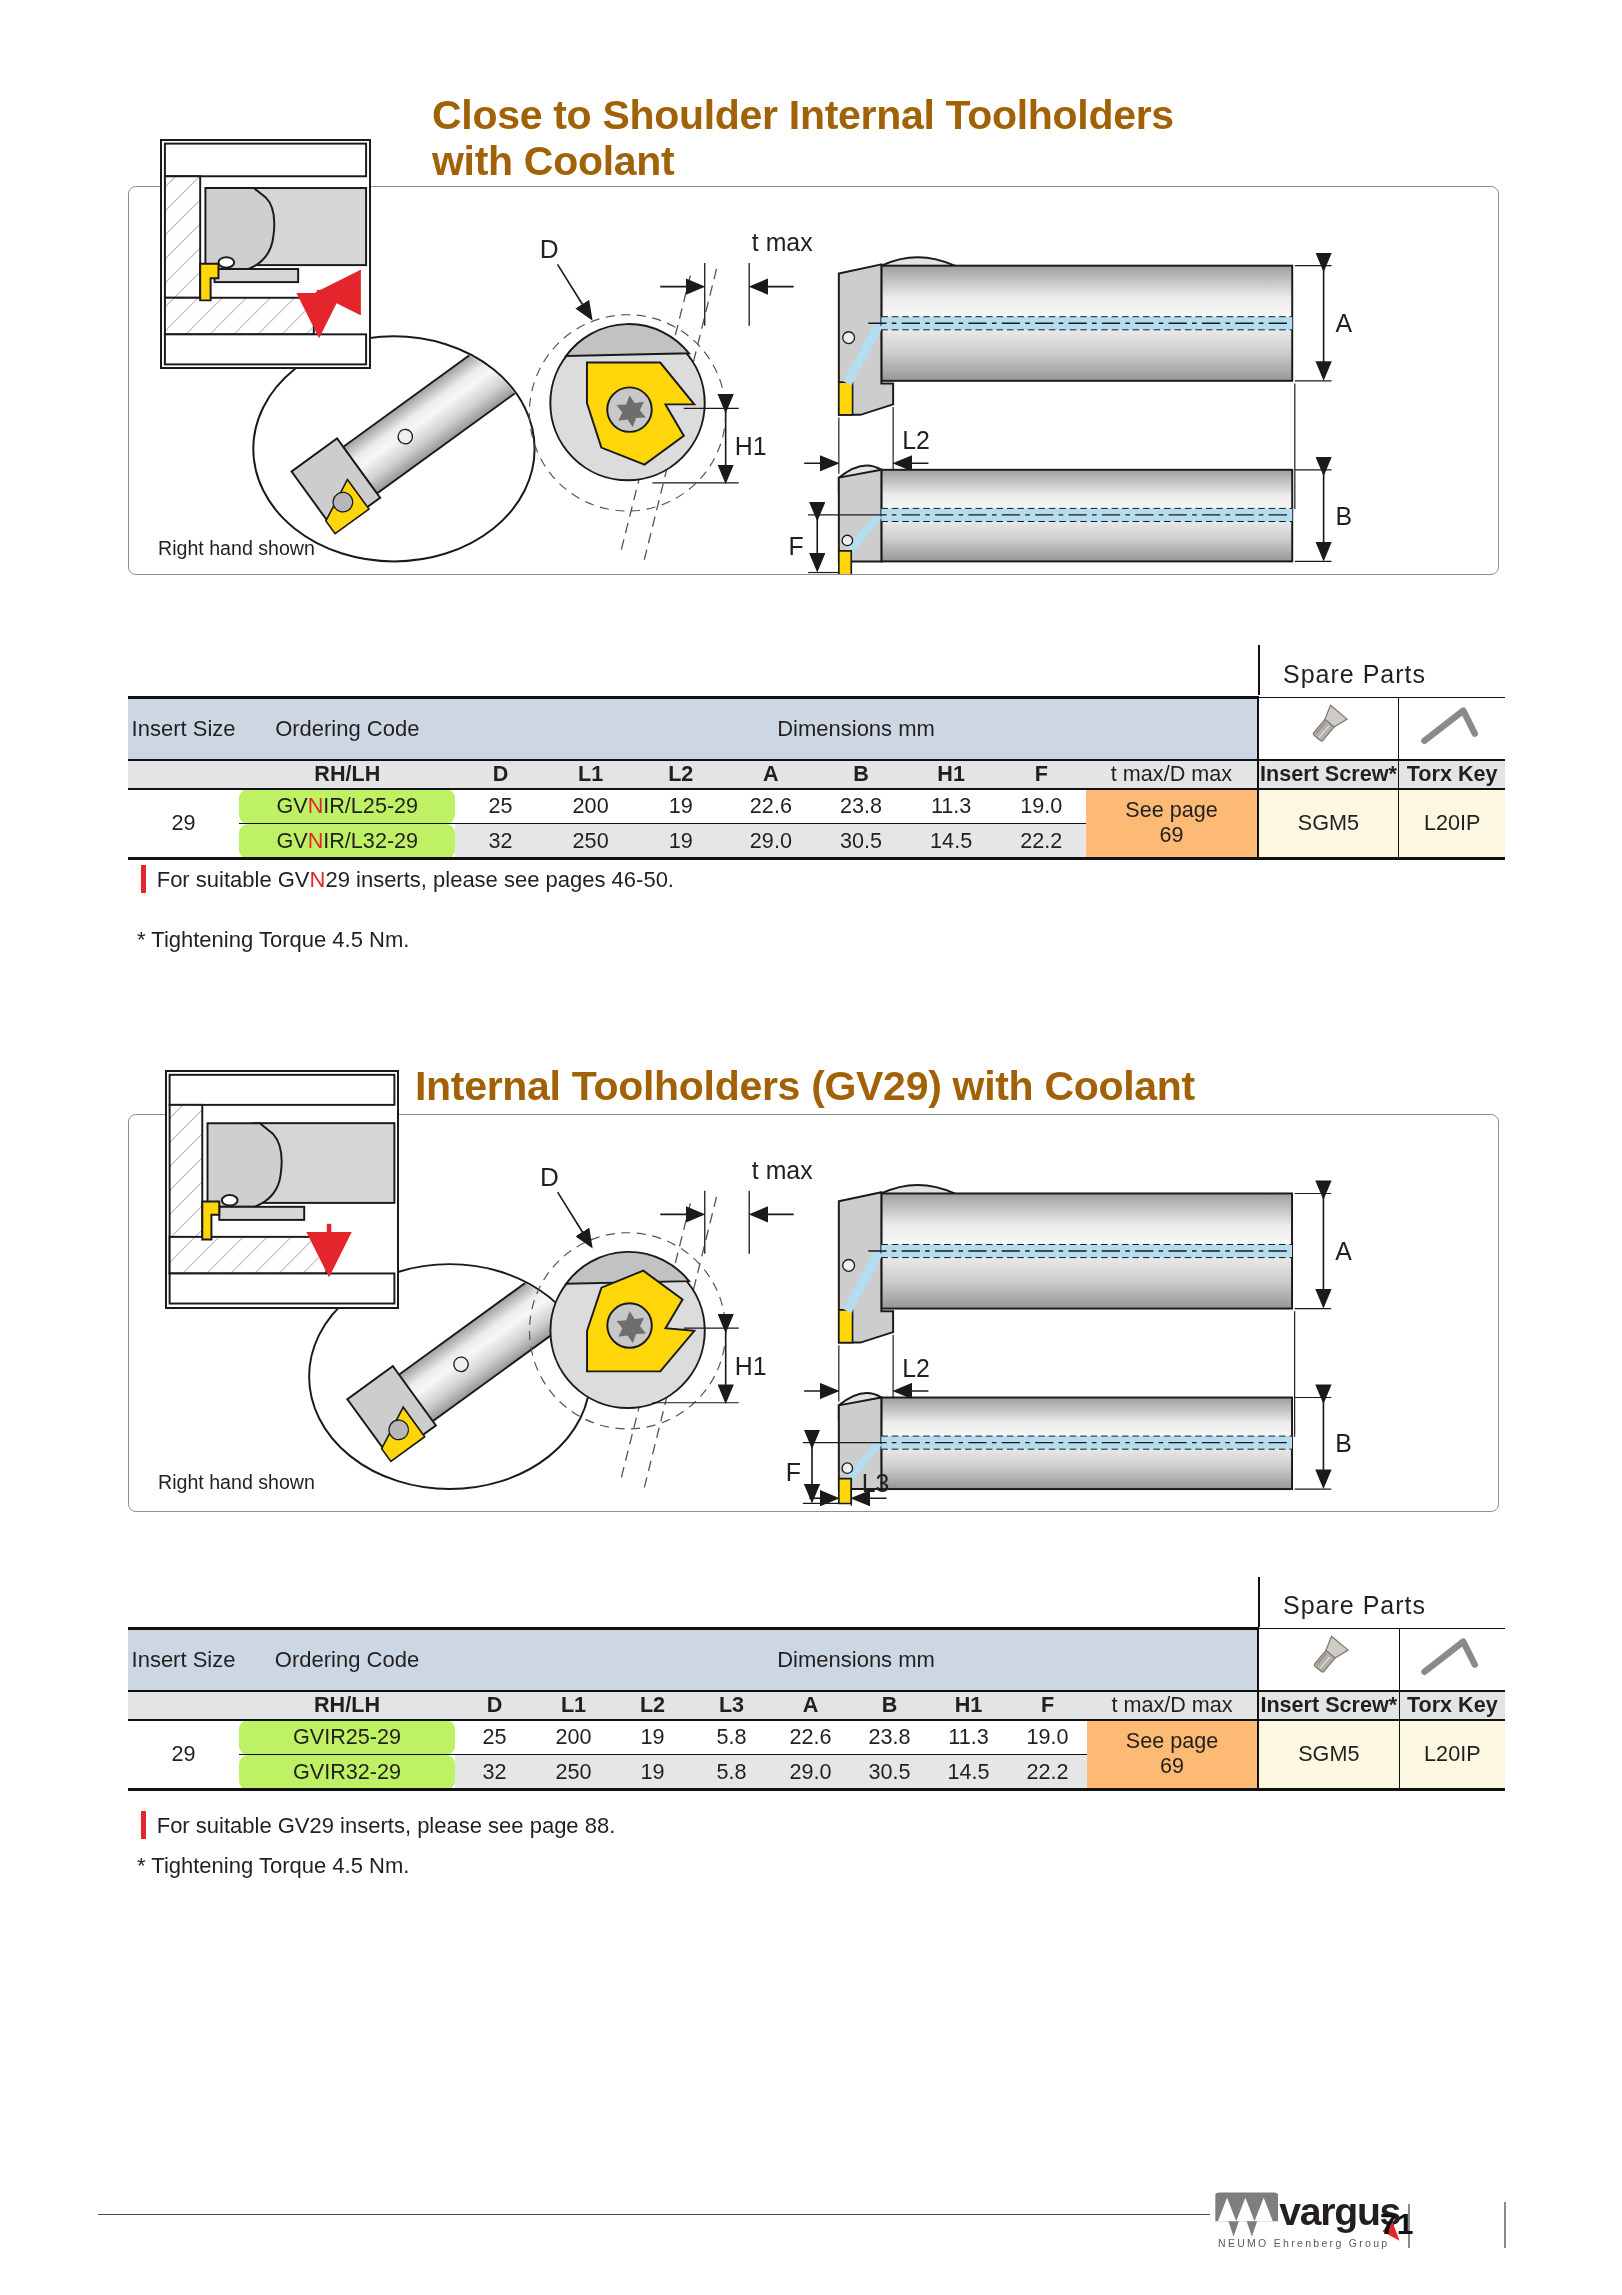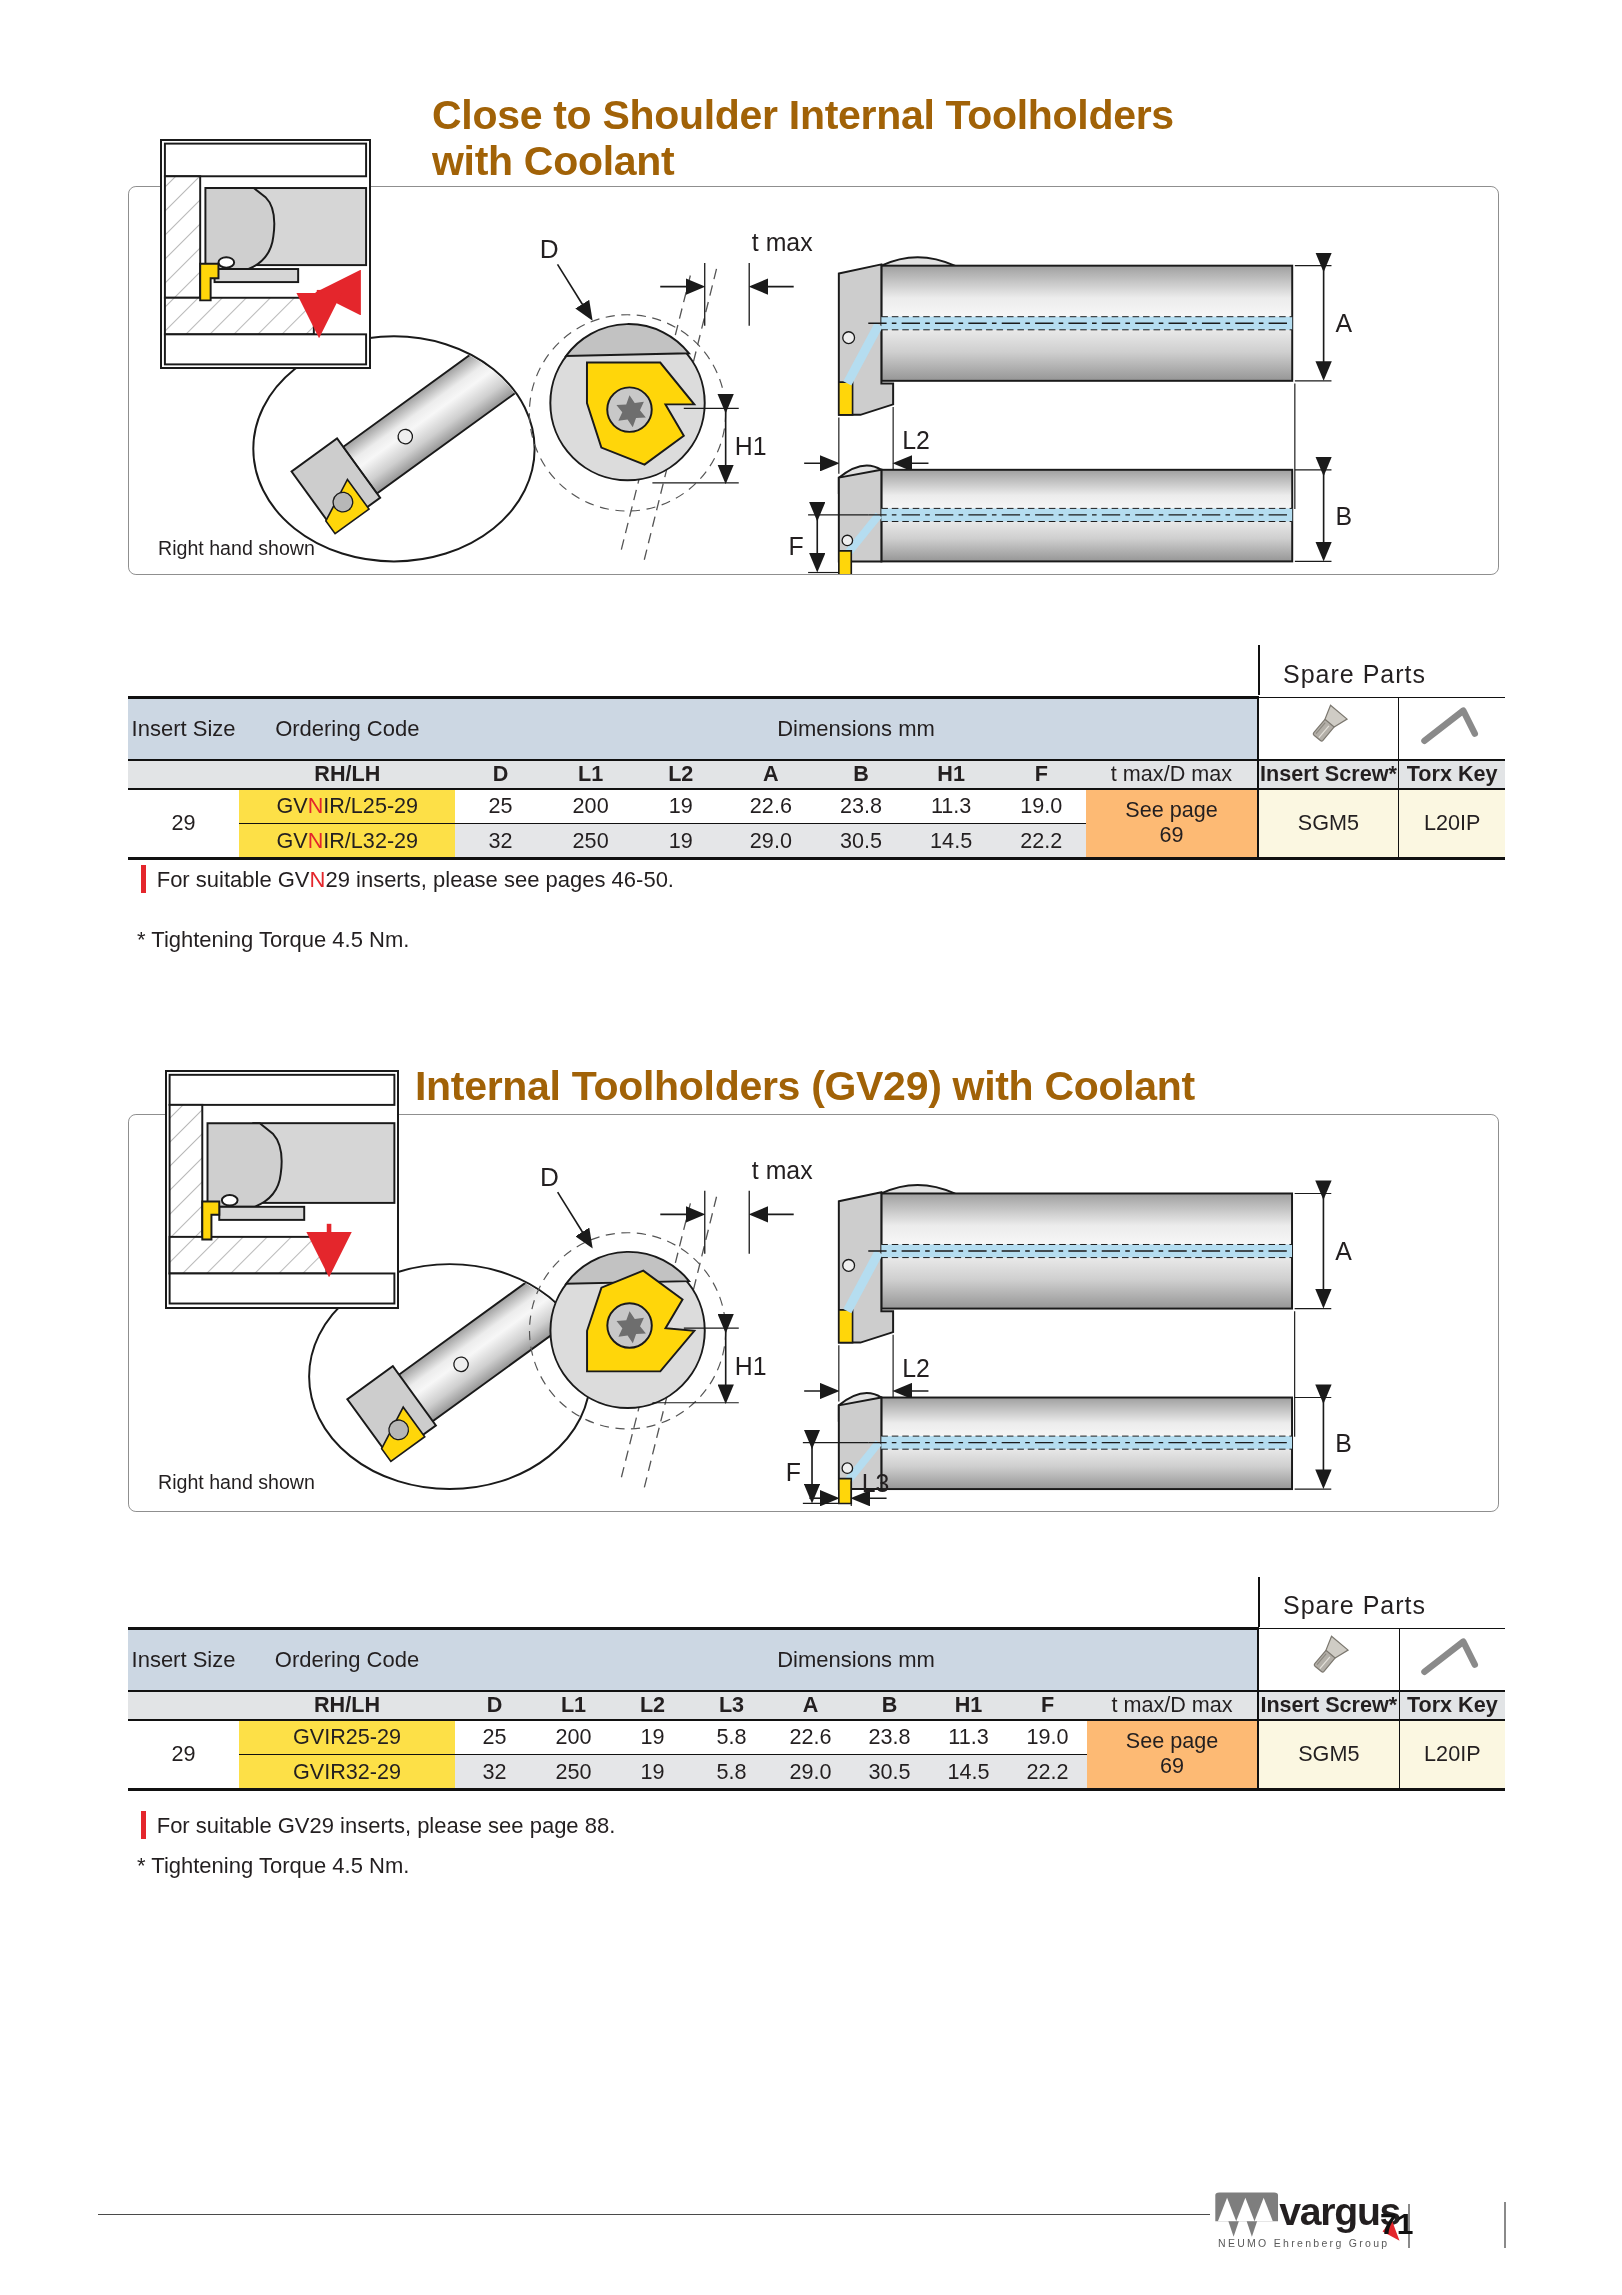--- a/index.html
+++ b/index.html
@@ -15,21 +15,21 @@
   .spareline { width:2px; background:#111; }
 
   table.spec { border-collapse:collapse; table-layout:fixed; position:absolute; font-size:21.6px; }
   table.spec td { text-align:center; vertical-align:middle; padding:0; }
   td.h1  { background:#ccd7e3; border-top:3.3px solid #111; border-bottom:2.6px solid #111; height:62px; font-size:22px; }
   td.h1img { background:#fff; border-top:1.3px solid #111; border-bottom:2.6px solid #111; }
   td.h2  { background:#e2e4e6; border-bottom:2.6px solid #111; height:29px; }
   td.b   { font-weight:700; }
   td.row1 { background:#fff; height:35px; }
   td.row2 { background:#e5e6e8; height:35px; border-bottom:3.3px solid #111; }
-  td.ord { background:#fde047; }
+  td.ord { background:#bef264;border-radius:9px; }
   td.isz { background:#fff; border-bottom:3.3px solid #111; }
   td.span2 { background:#fdba74; border-bottom:3.3px solid #111; }
   td.yel { background:#fbf7e1; border-bottom:3.3px solid #111; }
   td.divb { border-bottom:1.3px solid #111; }
   .spl { border-left:2px solid #111; }
   .sp2 { border-left:1.3px solid #111; }
   .red { color:#e4262c; }
   .notebar { display:inline-block; width:5.2px; height:27.5px; background:#e4262c; vertical-align:-5.2px; margin-right:10.5px; }
   .note { font-size:22px; color:#231f20; }
   .seep { line-height:1.15; }

